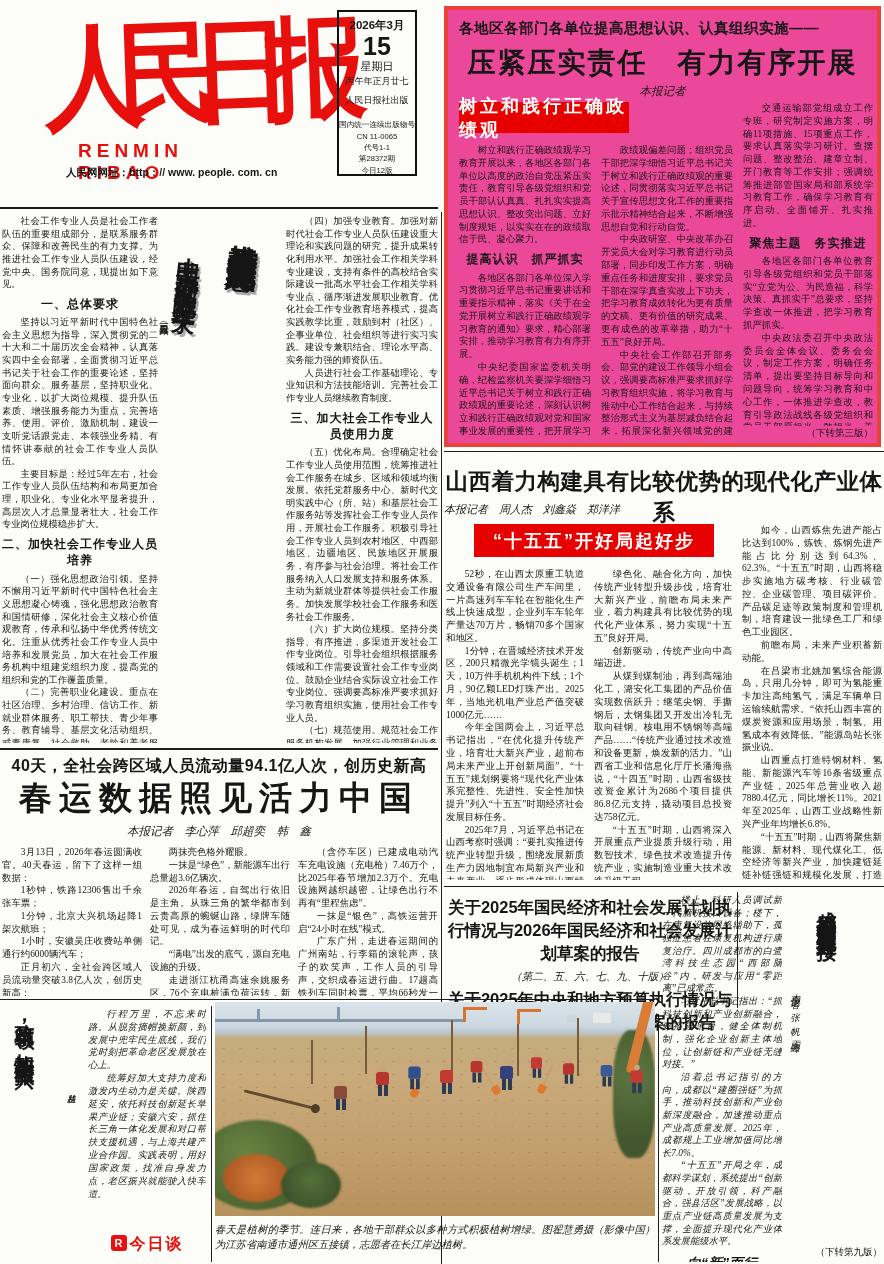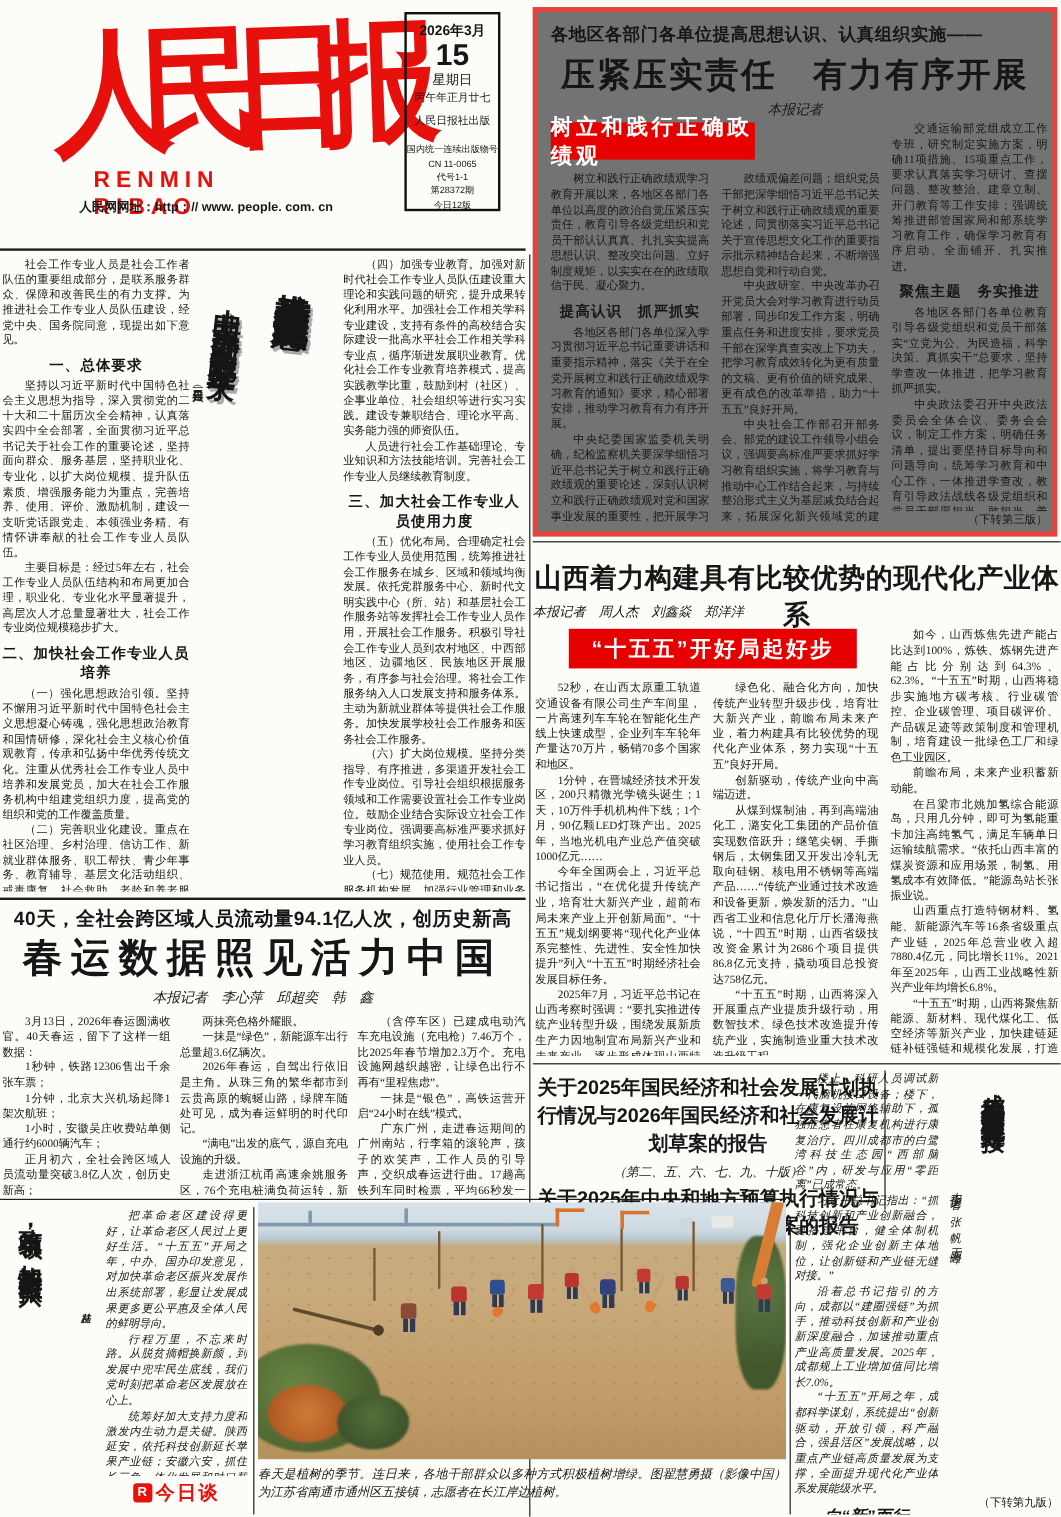--- a/index.html
+++ b/index.html
@@ -30,21 +30,21 @@
       border:2px solid #111; text-align:center; font-family:"Liberation Sans",sans-serif; padding-top:6px; }
   .datebox .ym { font-size:11.5px; font-weight:bold; }
   .datebox .dd { font-size:25px; font-weight:bold; line-height:1.05; }
   .datebox .wk { font-size:11px; }
   .datebox .lunar { font-size:9px; margin-top:1px; }
   .datebox .pub { font-size:9px; margin-top:6px; }
   .datebox .issn-blk { font-size:7.6px; line-height:1.5; margin-top:12px; }
 
   
   .leadbox { position:absolute; left:444px; top:6px; width:437px; height:441px;
-      border:4px solid var(--box_border_red,#e8423a); background:#737373;padding-left:20px; }
+      border:4px solid var(--box_border_red,#e8423a); background:#ec4899;padding-left:20px; }
   .lead-kicker { position:absolute; left:11px; top:9px; font-weight:bold; font-size:14.5px; letter-spacing:.5px; }
   .lead-headline { position:absolute; left:0; top:34px; width:100%; text-align:center;
       font-weight:bold; font-size:28px; letter-spacing:2px; }
   .lead-byline { position:absolute; left:0; top:74px; width:100%; text-align:center; font-size:11.5px; }
   .redbanner { position:absolute; background:var(--banner_red,#e60000); color:#fff;
       font-family:"Liberation Sans",sans-serif; font-weight:bold; display:flex;
       align-items:center; justify-content:center; }
   .lead-banner { left:11px; top:92px; width:170px; height:31px; font-size:18px; letter-spacing:3px; }
 
   
@@ -270,21 +270,20 @@
   <div class="rt">关于2025年国民经济和社会发展计划执行情况与2026年国民经济和社会发展计划草案的报告</div>
   <div class="rp">（第二、五、六、七、九、十版）</div>
   <div class="rt">关于2025年中央和地方预算执行情况与2026年中央和地方预算草案的报告</div>
   <div class="rp">（第二、七、八版）</div>
 </div>
 
 <div>
   <div class="vert talk-title">政策引领，加快革命老区振兴</div>
   <div class="vert talk-author">桂从路</div>
   <div class="talk-body">
-    <p>把革命老区建设得更好，让革命老区人民过上更好生活。“十五五”开局之年，中办、国办印发意见，对加快革命老区振兴发展作出系统部署，彰显让发展成果更多更公平惠及全体人民的鲜明导向。</p>
     <p>行程万里，不忘来时路。从脱贫摘帽换新颜，到发展中兜牢民生底线，我们党时刻把革命老区发展放在心上。</p>
     <p>统筹好加大支持力度和激发内生动力是关键。陕西延安，依托科技创新延长苹果产业链；安徽六安，抓住长三角一体化发展和对口帮扶支援机遇，与上海共建产业合作园。实践表明，用好国家政策，找准自身发力点，老区振兴就能驶入快车道。</p>
 
   </div>
   <div class="talk-logo">
     <span class="rmark">R</span><span>今日谈</span>
   </div>
 </div>
 
 <div class="photo">

